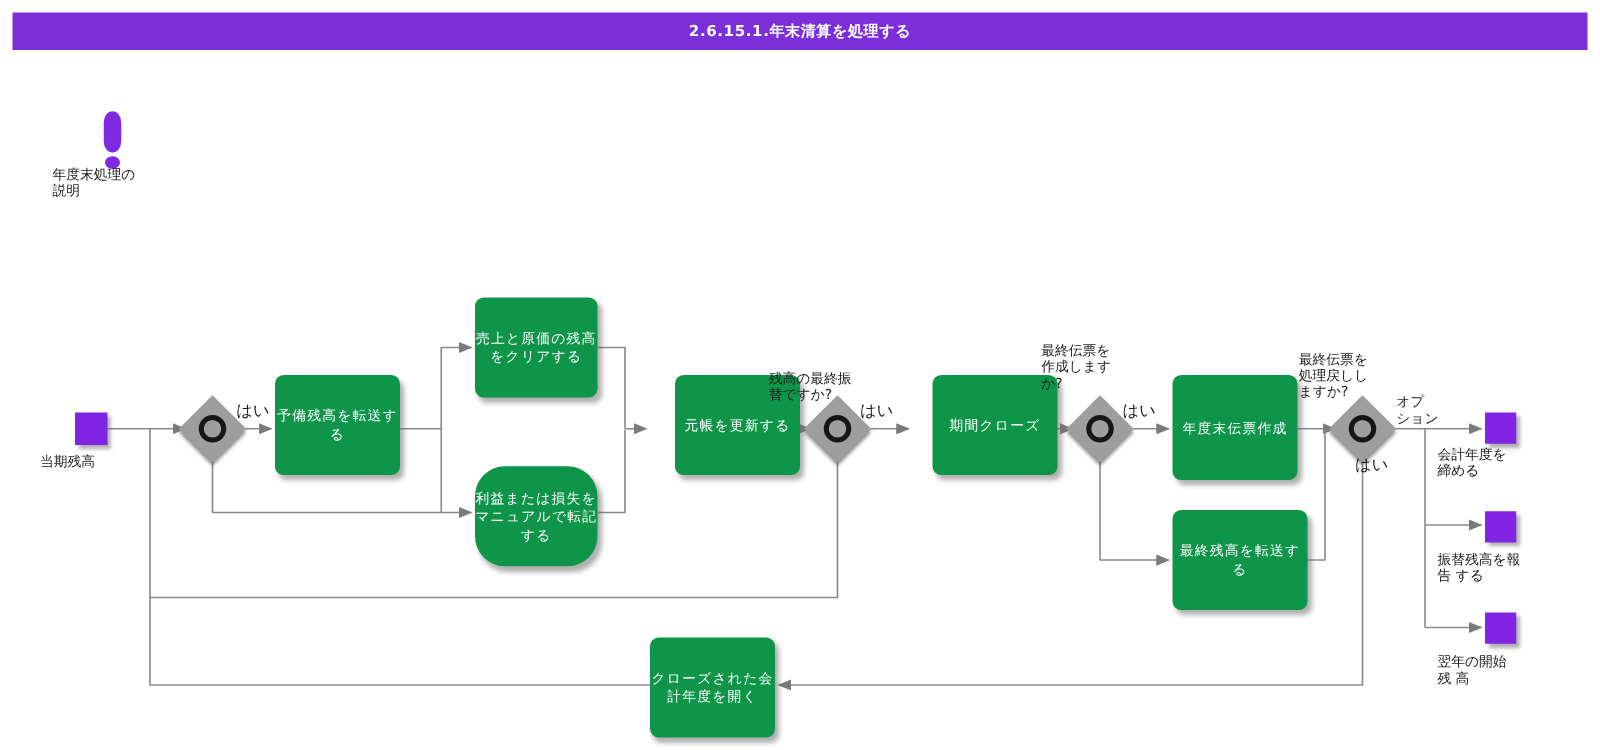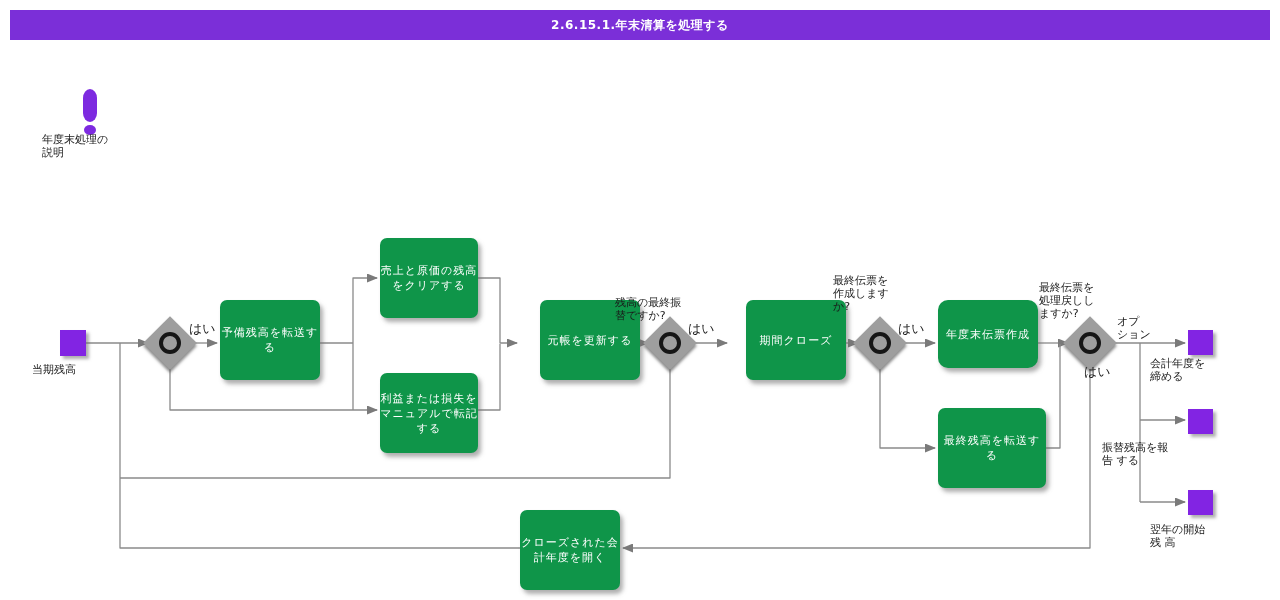--- a/index.html
+++ b/index.html
@@ -75,21 +75,21 @@
 
   <div class="gateway" style="left:151px;top:324px;">
     <div class="ring"></div>
   </div>
   <div class="yes" style="left:189px;top:320px;">はい</div>
 
   <div class="task" style="left:220px;top:300px;width:100px;height:80px;">予備残高を転送す
 る</div>
   <div class="task" style="left:380px;top:238px;width:98px;height:80px;">売上と原価の残高
 をクリアする</div>
-  <div class="task" style="left:380px;top:373px;width:98px;height:80px;">利益または損失を
+  <div class="task" style="left:380px;top:373px;width:98px;height:80px;border-radius:24px;">利益または損失を
 マニュアルで転記
 する</div>
   <div class="task" style="left:520px;top:300px;width:100px;height:80px;margin-left:20px;">元帳を更新する</div>
 
   <div class="lbl" style="left:615px;top:296px;width:120px;">残高の最終振
 替ですか?</div>
   <div class="gateway" style="left:651px;top:324px;">
     <div class="ring"></div>
   </div>
   <div class="yes" style="left:688px;top:320px;">はい</div>
@@ -97,40 +97,40 @@
   <div class="task" style="left:730px;top:300px;width:100px;height:80px;margin-left:16px;">期間クローズ</div>
 
   <div class="lbl" style="left:833px;top:274px;width:100px;">最終伝票を
 作成します
 か?</div>
   <div class="gateway" style="left:861px;top:324px;">
     <div class="ring"></div>
   </div>
   <div class="yes" style="left:898px;top:320px;">はい</div>
 
-  <div class="task" style="left:938px;top:300px;width:100px;height:68px;border-radius:10px;">年度末伝票作成</div>
+  <div class="task" style="left:938px;top:300px;width:100px;height:84px;">年度末伝票作成</div>
   <div class="task" style="left:938px;top:408px;width:108px;height:80px;">最終残高を転送す
 る</div>
 
   <div class="lbl" style="left:1039px;top:281px;width:100px;">最終伝票を
 処理戻しし
 ますか?</div>
   <div class="gateway" style="left:1071px;top:324px;">
     <div class="ring"></div>
   </div>
   <div class="yes" style="left:1084px;top:363px;">はい</div>
   <div class="lbl" style="left:1117px;top:315px;width:60px;">オプ
 ション</div>
 
   <div class="event-square" style="left:1188px;top:330px;width:25px;height:25px;"></div>
   <div class="lbl" style="left:1150px;top:357px;width:100px;">会計年度を
 締める</div>
 
   <div class="event-square" style="left:1188px;top:409px;width:25px;height:25px;"></div>
-  <div class="lbl" style="left:1102px;top:441px;width:100px;">振替残高を報
+  <div class="lbl" style="left:1150px;top:441px;width:100px;">振替残高を報
 告 する</div>
 
   <div class="event-square" style="left:1188px;top:490px;width:25px;height:25px;"></div>
   <div class="lbl" style="left:1150px;top:523px;width:100px;">翌年の開始
 残 高</div>
 
   <div class="task" style="left:520px;top:510px;width:100px;height:80px;text-align:center;">クローズされた会
 計年度を開く</div>
 
 </div>

